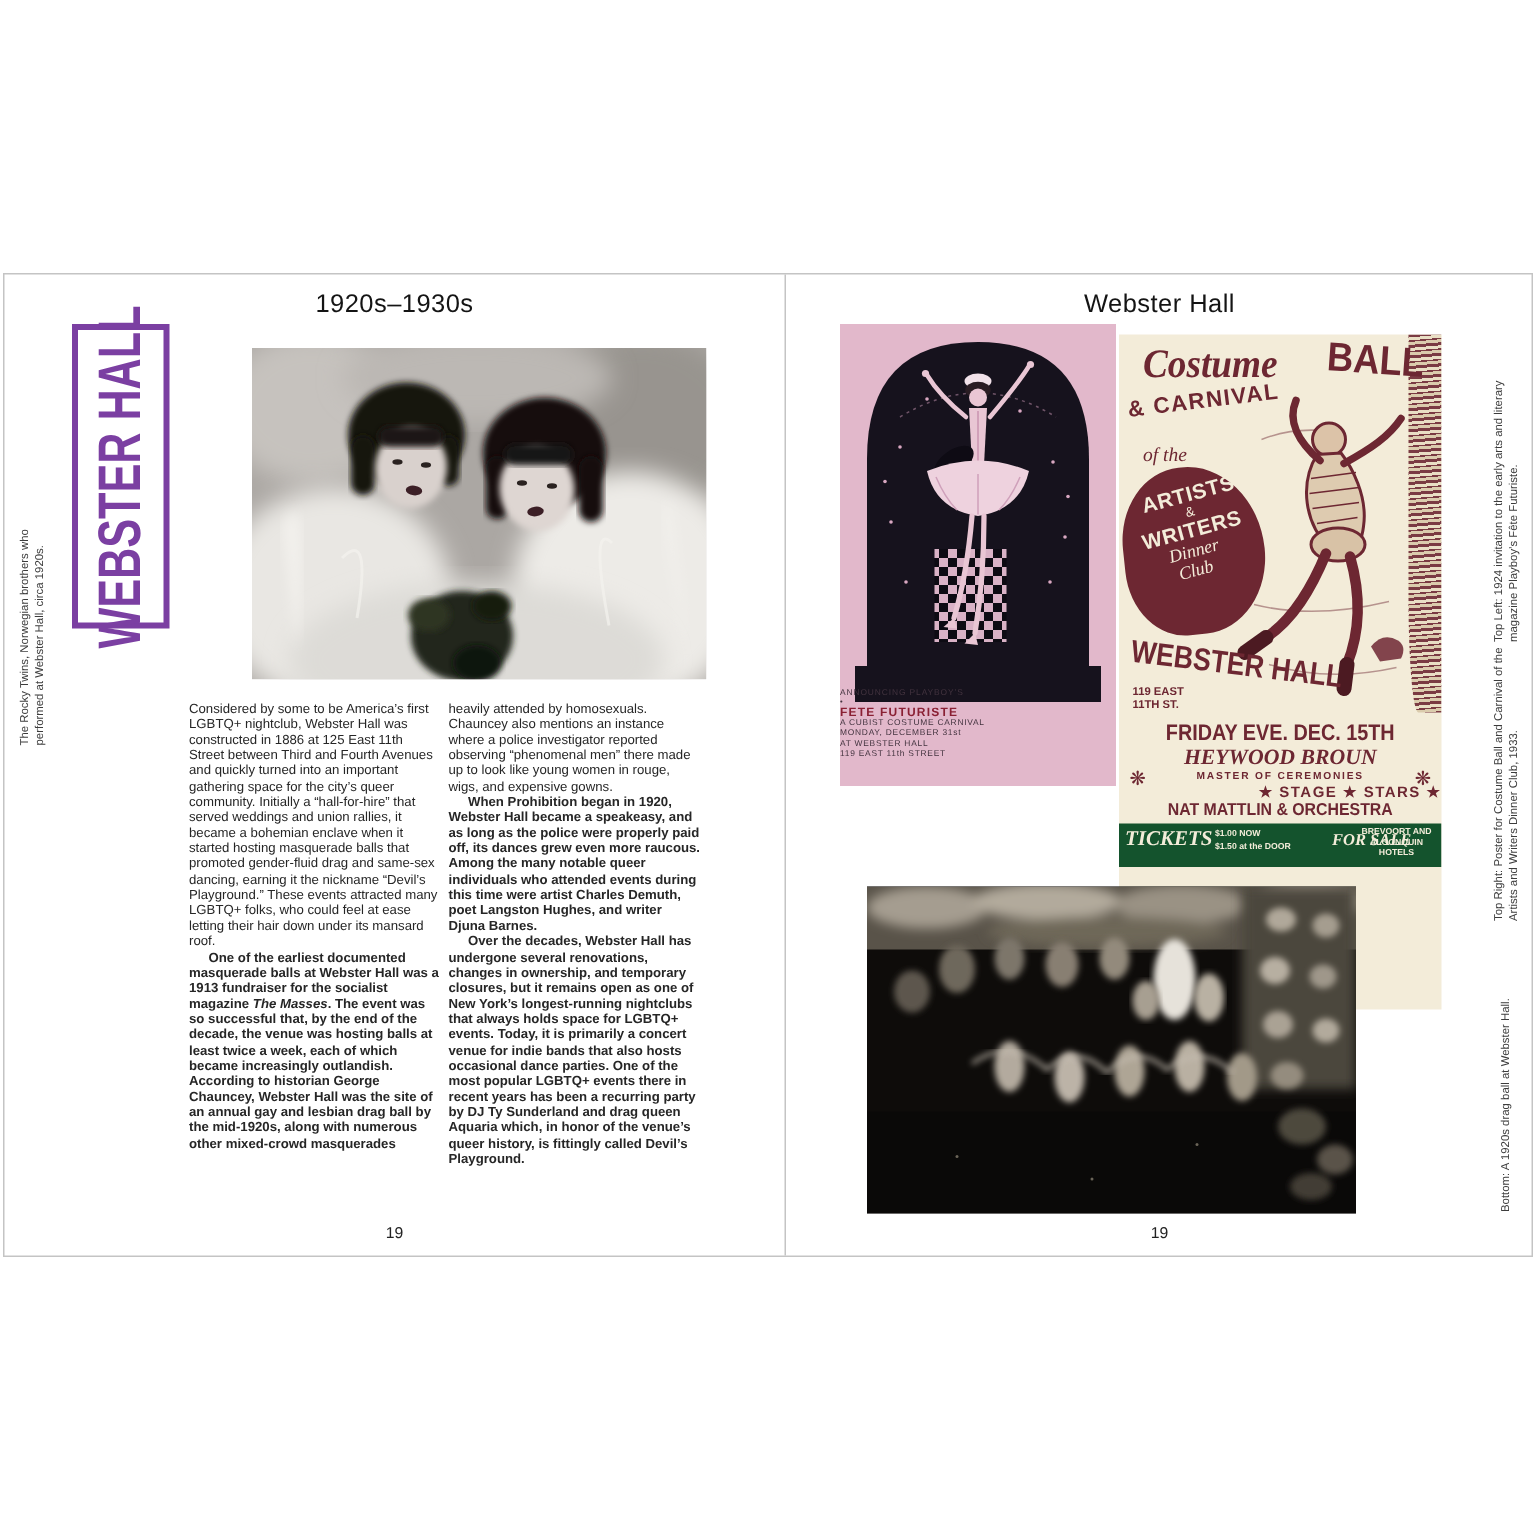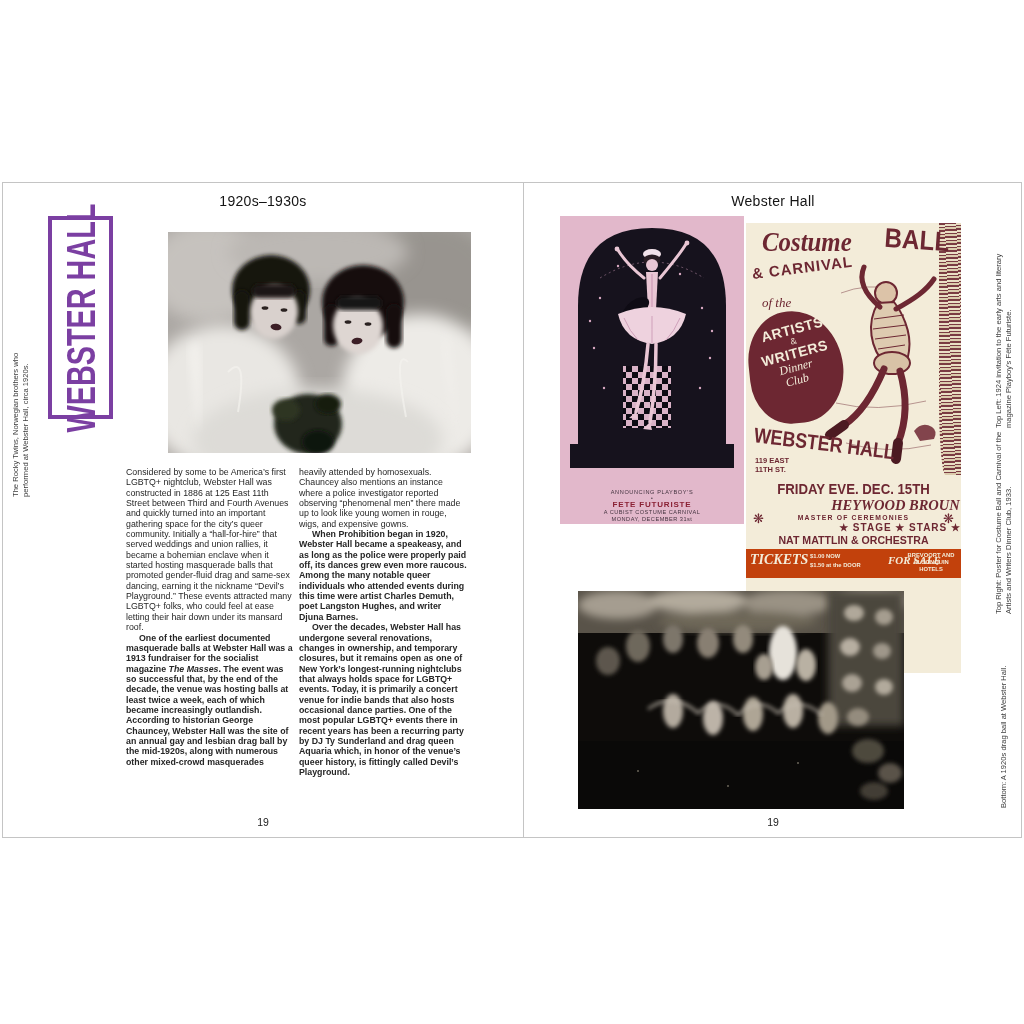--- a/index.html
+++ b/index.html
@@ -2,21 +2,21 @@
 <html><head>
 <meta charset="utf-8">
 <style>
   html,body{margin:0;padding:0;background:#ffffff;}
   .canvas{position:relative;width:1024px;height:1024px;background:#ffffff;overflow:hidden;
           font-family:"Liberation Sans",sans-serif;color:#1f1f1f;}
   .spread{position:absolute;left:2px;top:182px;width:1020px;height:656px;background:#ffffff;
           border:1px solid #c4c4c4;box-sizing:border-box;}
   .divider{position:absolute;left:520px;top:0;width:1px;height:100%;background:#c4c4c4;}
 
-  .page-header{position:absolute;top:10px;font-size:14px;letter-spacing:.3px;color:#141414;text-align:center;}
+  .page-header{position:absolute;top:10px;font-size:17px;letter-spacing:.3px;color:#141414;text-align:center;}
   .lp-header{left:0;width:520px;}
   .rp-header{left:521px;width:498px;}
 
   .pnum{position:absolute;top:633px;font-size:10.5px;color:#222;text-align:center;}
   .lp-num{left:0;width:520px;}
   .rp-num{left:521px;width:498px;}
 
   
   .vcap{position:absolute;font-size:7.6px;line-height:9.6px;color:#3c3c3c;
         transform:translate(-50%,-50%) rotate(-90deg);transform-origin:center;text-align:left;}
@@ -39,21 +39,21 @@
 
   .col{position:absolute;top:284px;width:168px;font-size:8.8px;line-height:10.35px;color:#262626;}
   .col1{left:123px;}
   .col2{left:296px;}
   .col p{margin:0;}
   .col p.ind{text-indent:13px;font-weight:bold;}
 
   
   .fete{position:absolute;left:557px;top:33px;width:184px;height:308px;background:#e2b8cb;overflow:hidden;}
   .fete svg{position:absolute;left:0;top:0;}
-  .fete-text{position:absolute;left:0;top:273px;width:100%;text-align:center;color:#43333f;}
+  .fete-text{position:absolute;left:0;top:243px;width:100%;color:#43333f;}
   .ft-a{font-size:5.6px;letter-spacing:.6px;line-height:7px;}
   .ft-dot{font-size:5px;line-height:4px;}
   .ft-t{font-size:8px;font-weight:bold;color:#8a2034;letter-spacing:.8px;line-height:9px;}
   .ft-l{font-size:5.6px;letter-spacing:.5px;line-height:7px;}
 
   
   .costume{position:absolute;left:743px;top:40px;width:215px;height:450px;background:#f3ecd9;overflow:hidden;color:#6d2732;}
   .costume svg{position:absolute;left:0;top:0;}
   .cb-costume{position:absolute;left:16px;top:4px;font-family:"Liberation Serif",serif;font-style:italic;
               font-weight:bold;font-size:27px;transform:scaleX(.92);transform-origin:left;}
@@ -68,28 +68,28 @@
   .cb-amp{font-size:9px;line-height:8px;}
   .cb-writers{font-weight:bold;font-size:14px;letter-spacing:.5px;}
   .cb-dinner{font-family:"Liberation Serif",serif;font-style:italic;font-size:12px;line-height:13px;}
   .cb-club{font-family:"Liberation Serif",serif;font-style:italic;font-size:12px;line-height:12px;}
   .cb-venue{position:absolute;left:8px;top:200px;font-weight:bold;font-size:21px;transform:rotate(7deg) scaleX(.85);
             transform-origin:left;white-space:nowrap;}
   .cb-addr{position:absolute;left:9px;top:234px;font-weight:bold;font-size:7.5px;line-height:8.5px;width:46px;}
   .cb-date{position:absolute;left:0;top:257px;width:100%;text-align:center;font-weight:bold;font-size:15px;
            transform:scaleX(.88);white-space:nowrap;}
   .cb-mc{position:absolute;left:0;top:274px;width:100%;text-align:center;font-family:"Liberation Serif",serif;
-         font-style:italic;font-weight:bold;font-size:14.5px;padding-left:42px;}
+         font-style:italic;font-weight:bold;font-size:14.5px;}
   .cb-mct{position:absolute;left:0;top:291px;width:100%;text-align:center;font-weight:bold;font-size:6.8px;letter-spacing:1.2px;}
   .cb-stars{position:absolute;left:0;top:299px;width:100%;text-align:right;font-weight:bold;font-size:10px;letter-spacing:1px;}
   .cb-orch{position:absolute;left:0;top:311px;width:100%;text-align:center;font-weight:bold;font-size:11.5px;
            transform:scaleX(.92);white-space:nowrap;}
   .cb-orn{position:absolute;top:288px;font-size:13px;color:#6d2732;}
   .cb-orn.l{left:7px;} .cb-orn.r{right:7px;}
-  .cb-band{position:absolute;left:0;top:326px;width:100%;height:29px;background:#c2410c;color:#f3ecd9;}
+  .cb-band{position:absolute;left:0;top:326px;width:100%;height:29px;background:#14532d;color:#f3ecd9;}
   .cb-tickets{position:absolute;left:4px;top:3px;font-family:"Liberation Serif",serif;font-style:italic;
               font-weight:bold;font-size:14px;}
   .cb-p1{position:absolute;left:64px;top:4px;font-size:5.8px;font-weight:bold;}
   .cb-p2{position:absolute;left:64px;top:13px;font-size:5.8px;font-weight:bold;}
   .cb-fs{position:absolute;left:112px;top:5px;font-family:"Liberation Serif",serif;font-style:italic;
          font-weight:bold;font-size:11px;margin-left:30px;}
   .cb-hotels{position:absolute;right:3px;top:3px;width:54px;font-size:5.8px;line-height:7px;font-weight:bold;text-align:center;}
   .cb-tree{position:absolute;right:0;top:0;width:22px;height:252px;
            background:repeating-linear-gradient(175deg,#6d2732 0 2px,#e8ddc2 2px 4px,#6d2732 4px 5px,#d8c8a8 5px 7px);
            border-radius:0 0 0 30%;opacity:.9;}

